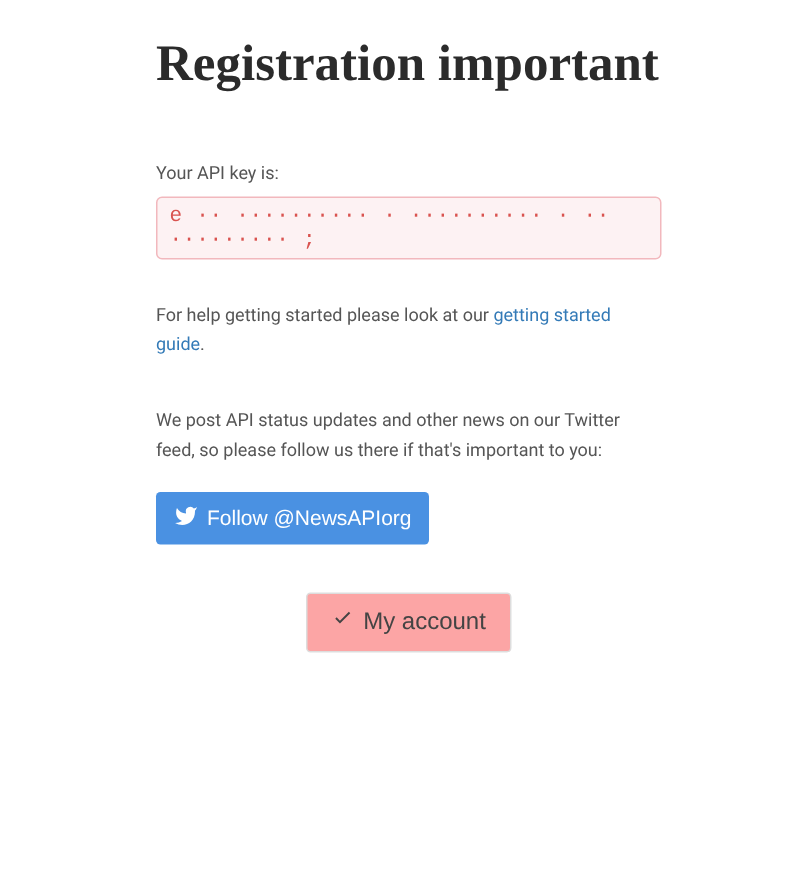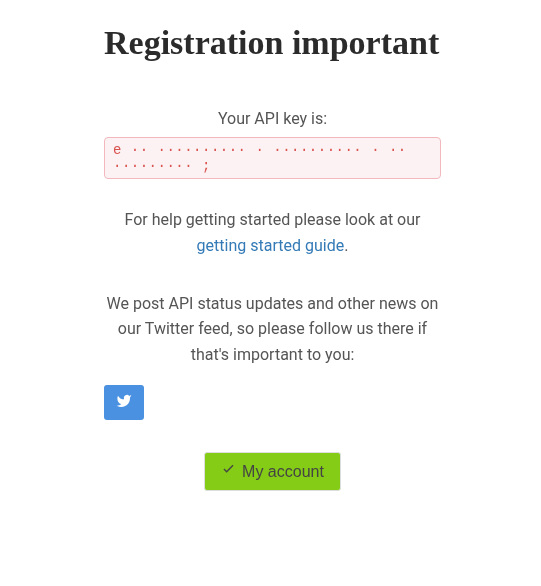--- a/index.html
+++ b/index.html
@@ -16,25 +16,24 @@
   }
   h1 {
     font-family: Georgia, "Times New Roman", serif;
     font-weight: 700;
     font-size: 34px;
     line-height: 1.35;
     color: #2b2b2b;
     margin: 0 0 40px 0;
   }
   p {
-    font-size: 16px;
+    font-size: 12px;
     line-height: 1.6;
     color: #555;
     margin: 0 0 16px 0;
-    text-align: center;
   }
   .api-key-label {
     margin-bottom: 6px;
   }
   .api-key-box {
     display: inline-block;
     border: 1px solid #f2b8bd;
     background: #fdf2f3;
     color: #d9534f;
     font-family: "Courier New", monospace;
@@ -68,21 +67,21 @@
     height: 16px;
     fill: #fff;
   }
   .account-row {
     text-align: center;
   }
   .account-btn {
     display: inline-flex;
     align-items: center;
     gap: 6px;
-    background: #84cc16;
+    background: #fca5a5;
     border: 1px solid #ddd;
     color: #444;
     border-radius: 3px;
     padding: 9px 16px;
     font-size: 16px;
     cursor: pointer;
   }
   .account-btn svg {
     width: 15px;
     height: 15px;
@@ -105,20 +104,21 @@
   </p>
 
   <p class="twitter-para">We post API status updates and other news on our Twitter feed, so please follow us there if that's important to you:</p>
 
   <button class="twitter-btn">
     <span>
       <svg viewBox="0 0 24 24">
           <path d="M23 3a10.9 10.9 0 0 1-3.14 1.53A4.48 4.48 0 0 0 12 8.5v1A10.66 10.66 0 0 1 3 4s-4 9 5 13a11.64 11.64 0 0 1-7 2c9 5 20 0 20-11.5a4.5 4.5 0 0 0-.08-.83A7.72 7.72 0 0 0 23 3z"></path>
         </svg>
     </span>
+    <span>Follow @NewsAPIorg</span>
   </button>
 
   <div class="account-row">
     <button class="account-btn">
       <span>
         <svg viewBox="0 0 24 24">
             <path d="M20 6L9 17l-5-5 1.5-1.5L9 14l9.5-9.5z"></path>
           </svg>
       </span>
       <span>My account</span>

